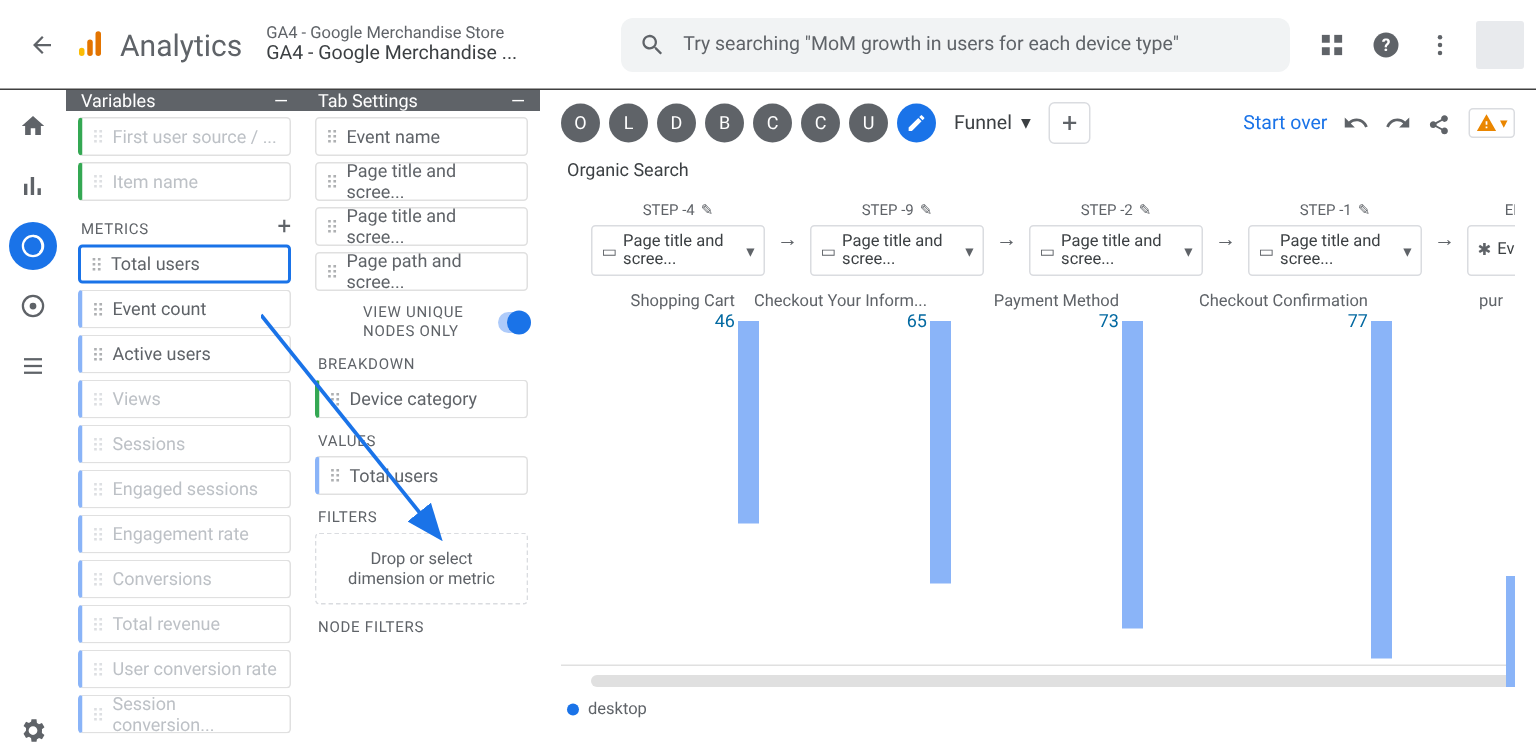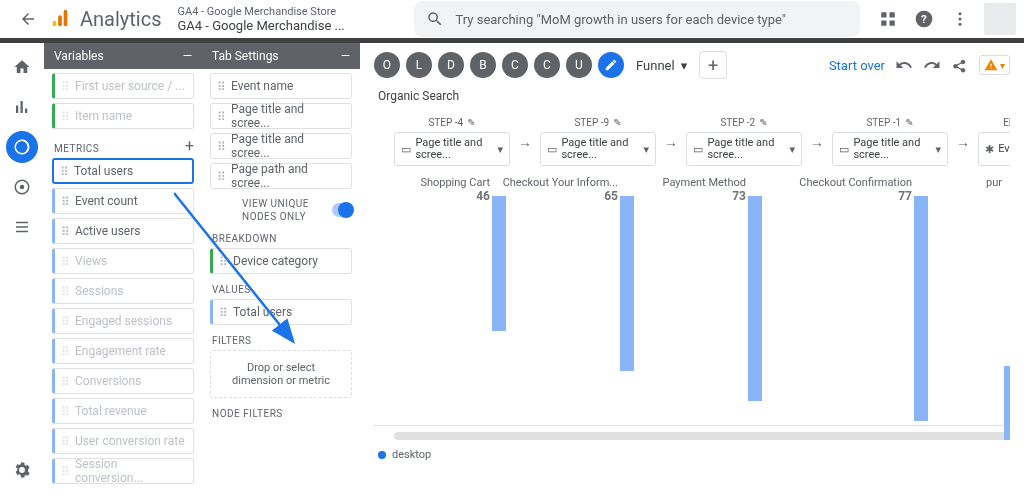--- a/index.html
+++ b/index.html
@@ -1,19 +1,19 @@
 <!DOCTYPE html>
 <html><head>
 <meta charset="utf-8">
 <style>
 * { box-sizing: border-box; margin: 0; padding: 0; font-family: 'Google Sans', Roboto, Arial, sans-serif; }
 body { width: 1024px; height: 503px; overflow: hidden; background: #fff; color: #3c4043; font-size: 13px; }
 
 
-.header { height: 43px; display: flex; align-items: center; border-bottom: 5px solid #404040; padding: 0 8px; }
+.header { height: 60px; display: flex; align-items: center; border-bottom: 1px solid #404040; padding: 0 8px; }
 .back-arrow { width: 24px; height: 24px; margin: 0 8px; cursor: pointer; display: flex; align-items: center; justify-content: center; }
 .ga-logo { width: 24px; height: 24px; margin-right: 8px; display: flex; align-items: center; justify-content: center; }
 .header-title { font-size: 20px; color: #5f6368; margin-right: 16px; }
 .property-info { flex: 1; max-width: 220px; }
 .property-small { font-size: 11px; color: #5f6368; line-height: 1.2; }
 .property-large { font-size: 13px; color: #3c4043; line-height: 1.2; }
 .search-box { flex: 1; max-width: 560px; height: 36px; background: #f1f3f4; border-radius: 8px; display: flex; align-items: center; padding: 0 12px; color: #5f6368; margin: 0 16px; }
 .search-box .search-icon { margin-right: 12px; }
 .header-right { display: flex; align-items: center; gap: 12px; margin-left: auto; }
 .header-icon { width: 24px; height: 24px; display: flex; align-items: center; justify-content: center; color: #5f6368; cursor: pointer; }
@@ -23,21 +23,21 @@
 .main { display: flex; height: calc(100% - 48px); }
 
 
 .rail { width: 44px; background: #fff; display: flex; flex-direction: column; align-items: center; padding-top: 8px; gap: 8px; }
 .rail-item { width: 32px; height: 32px; border-radius: 50%; display: flex; align-items: center; justify-content: center; color: #5f6368; cursor: pointer; }
 .rail-item.active { background: #1a73e8; color: #fff; }
 .rail-bottom { margin-top: auto; margin-bottom: 12px; }
 
 
 .panel { width: 158px; background: #fff; display: flex; flex-direction: column; }
-.panel-header { height: 26px; background: #5f6368; color: #fff; display: flex; align-items: center; justify-content: space-between; padding: 0 10px; font-size: 12px; }
+.panel-header { height: 14px; background: #5f6368; color: #fff; display: flex; align-items: center; justify-content: space-between; padding: 0 10px; font-size: 12px; }
 .panel-body { flex: 1; overflow-y: auto; padding: 4px 8px; }
 .section-label { font-size: 10px; color: #5f6368; letter-spacing: 0.5px; margin: 10px 0 4px 2px; text-transform: uppercase; }
 .section-row { display: flex; justify-content: space-between; align-items: center; }
 .plus-icon { cursor: pointer; font-size: 16px; color: #5f6368; }
 
 .chip { height: 26px; border: 1px solid #e0e0e0; border-radius: 3px; display: flex; align-items: center; padding: 0 6px; font-size: 12px; color: #5f6368; margin-bottom: 4px; background: #fff; cursor: grab; }
 .chip .drag { width: 8px; height: 12px; margin-right: 6px; opacity: 0.5; }
 .chip.disabled { color: #bdc1c6; }
 .chip.green-left { border-left: 3px solid #34a853; }
 .chip.blue-left { border-left: 3px solid #8ab4f8; }
@@ -71,21 +71,21 @@
 .step-head .pencil { cursor: pointer; }
 .step-box { height: 34px; border: 1px solid #dadce0; border-radius: 3px; display: flex; align-items: center; padding: 0 6px; font-size: 11px; color: #3c4043; gap: 4px; cursor: pointer; background: #fff; }
 .step-box .step-icon { color: #5f6368; }
 .step-box .step-text { flex: 1; line-height: 1.1; }
 .step-box .step-arrow { color: #5f6368; }
 .arrow-sep { color: #5f6368; font-size: 14px; }
 
 .bars-area { position: relative; height: 250px; border-bottom: 1px solid #e0e0e0; padding-left: 20px; }
 .bar-col { position: absolute; top: 0; width: 128px; }
 .bar-label { font-size: 11px; color: #5f6368; text-align: right; white-space: nowrap; overflow: hidden; text-overflow: ellipsis; padding-right: 12px; }
-.bar-value { font-size: 12px; color: #737373; font-weight: 700; text-align: right; padding-right: 12px; }
+.bar-value { font-size: 12px; color: #0369a1; font-weight: 400; text-align: right; padding-right: 12px; }
 .bar-rect { position: absolute; width: 14px; background: #8ab4f8; right: -4px; }
 
 .scrollbar { height: 8px; background: #e0e0e0; border-radius: 4px; margin-top: 6px; margin-left: 20px; }
 
 .legend { margin-top: 8px; margin-left: 4px; display: flex; align-items: center; gap: 6px; font-size: 11px; color: #5f6368; }
 .legend-dot { width: 8px; height: 8px; border-radius: 50%; background: #1a73e8; }
 
 
 .annotation-arrow { position: absolute; top: 15px; left: 130px; pointer-events: none; z-index: 100; }
 

